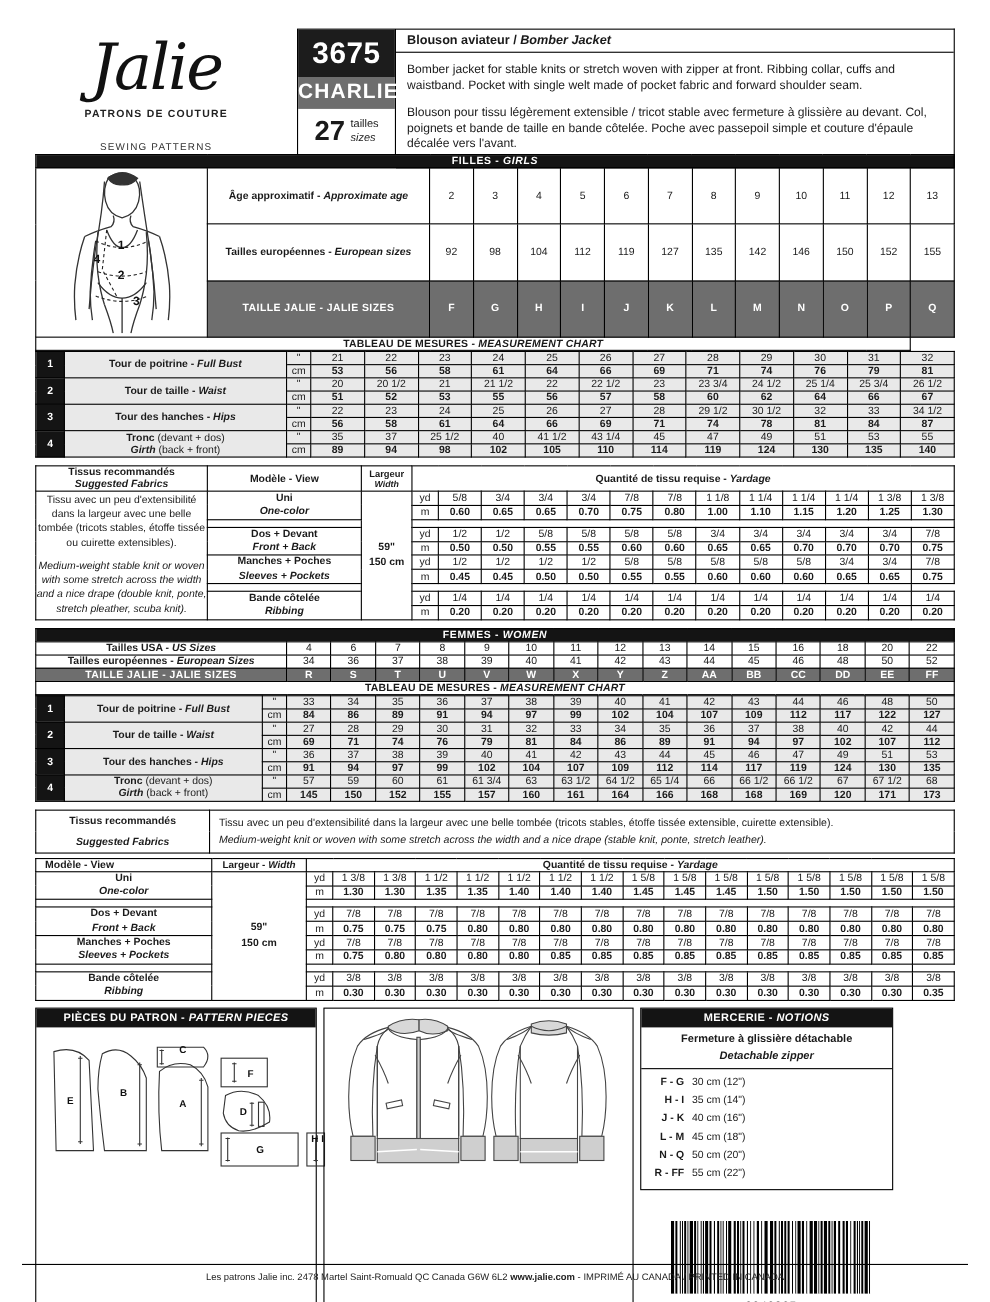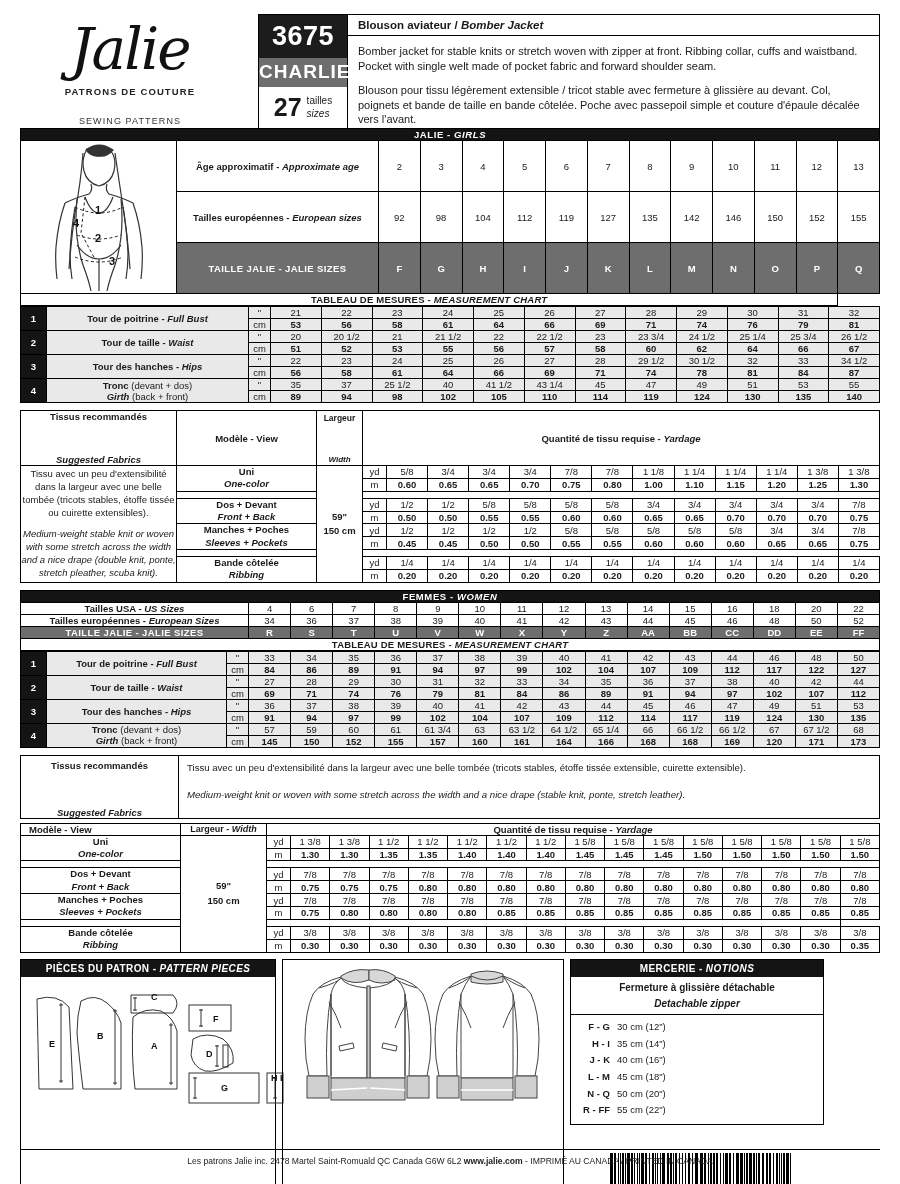--- a/index.html
+++ b/index.html
@@ -4,21 +4,21 @@
 <style>
   * { box-sizing: border-box; }
   html, body { margin:0; padding:0; }
   body {
     width:900px; height:1184px;
     background:#ffffff;
     font-family:"Liberation Sans", sans-serif;
     color:#1a1a1a;
     -webkit-font-smoothing:antialiased;
   }
-  .page { position:relative; width:900px; height:1184px; padding:0; }
+  .page { position:relative; width:900px; height:1184px; padding:12px; }
 
   
   .header { display:flex; align-items:flex-start; padding:14px 20px 6px 20px; height:128px; }
   .logo-box { width:220px; display:flex; flex-direction:column; align-items:center; justify-content:flex-start; padding-top:6px; }
   .logo-script { font-family:"DejaVu Serif", serif; font-style:italic; font-size:58px; line-height:1; color:#111; letter-spacing:-2px; font-weight:400; }
   .logo-sub1 { font-size:9.5px; font-weight:bold; letter-spacing:1.1px; margin-top:8px; color:#222; }
   .logo-sub2 { font-size:9px; letter-spacing:1.1px; margin-top:19px; color:#333; }
 
   .hdr-spacer { width:18px; }
 
@@ -60,21 +60,21 @@
   .unit { width:22px; font-size:9px; background:#e9e9e9; }
   .v-in { font-size:9.3px; }
   .v-cm { font-size:9.3px; font-weight:bold; }
   .shade { background:#e9e9e9; }
 
   
   .figcell { width:156px; vertical-align:middle; text-align:center; border:0.8px solid #000; }
 
   
   .fab-head { font-size:11px; font-weight:bold; text-align:center; padding:4px 2px; }
-  .fab-head i { font-style:italic; display:block;margin-top:32px; }
+  .fab-head i { font-style:italic; display:block; }
   .fab-text { font-size:9.3px; text-align:center; line-height:1.35; padding:6px 6px; }
   .fab-text i { font-style:italic; }
   .view-lbl { text-align:left; padding:3px 7px; font-size:10.5px; font-weight:bold; line-height:1.3; }
   .view-lbl i { font-style:italic; display:block; }
   .width-cell { font-size:10px; font-weight:bold; line-height:1.5; }
   .width-cell .wq { font-size:9.5px; }
   .yard-head { font-size:11.5px; font-weight:bold; text-align:center; padding:4px 0; }
   .yard-head i { font-style:italic; }
   .u { width:24px; font-size:9px; }
 
@@ -144,21 +144,21 @@
 
   <table class="grid">
     <colgroup>
       <col style="width:156px">
           <col style="width:202px">
       <col span="12">
     </colgroup>
     <tbody>
           <tr>
       <td colspan="14" class="banner">
-        <span>JALIE -</span> <i>GIRLS</i>
+        <span>FILLES -</span> <i>GIRLS</i>
       </td>
     </tr>
     <tr>
       <td rowspan="3" class="figcell">
         <svg width="148" height="150" viewBox="0 0 148 150">
           <g fill="none" stroke="#333" stroke-width="1.2">
 
             <path d="M62 8 Q74 1 86 10 Q92 18 89 30 Q86 42 74 45 Q62 42 59 30 Q56 18 62 8 Z"></path>
 
             <path d="M58 12 Q56 40 50 72 Q46 100 44 128"></path>

